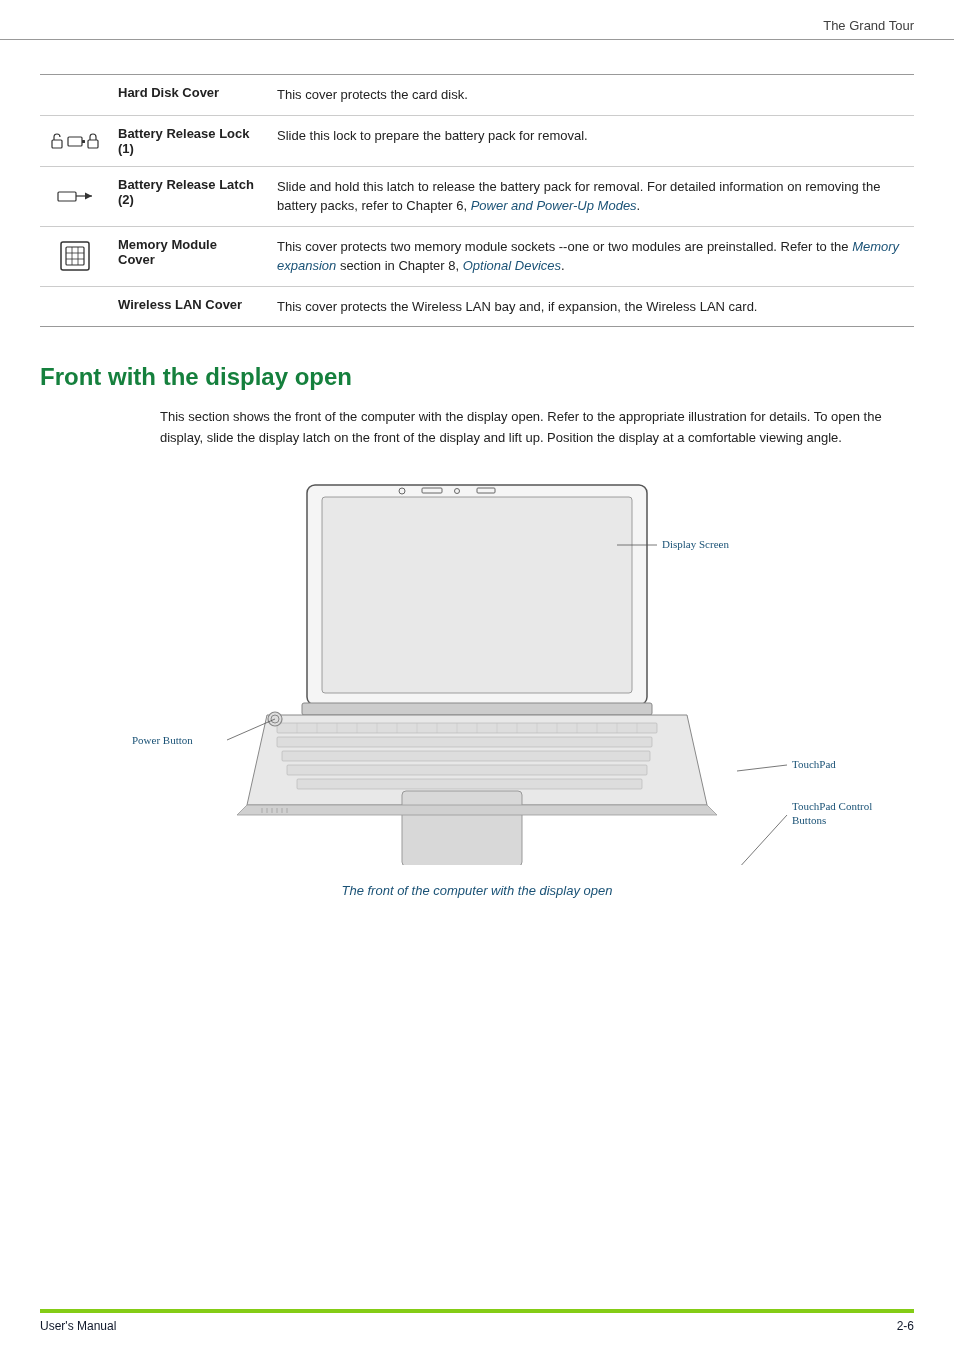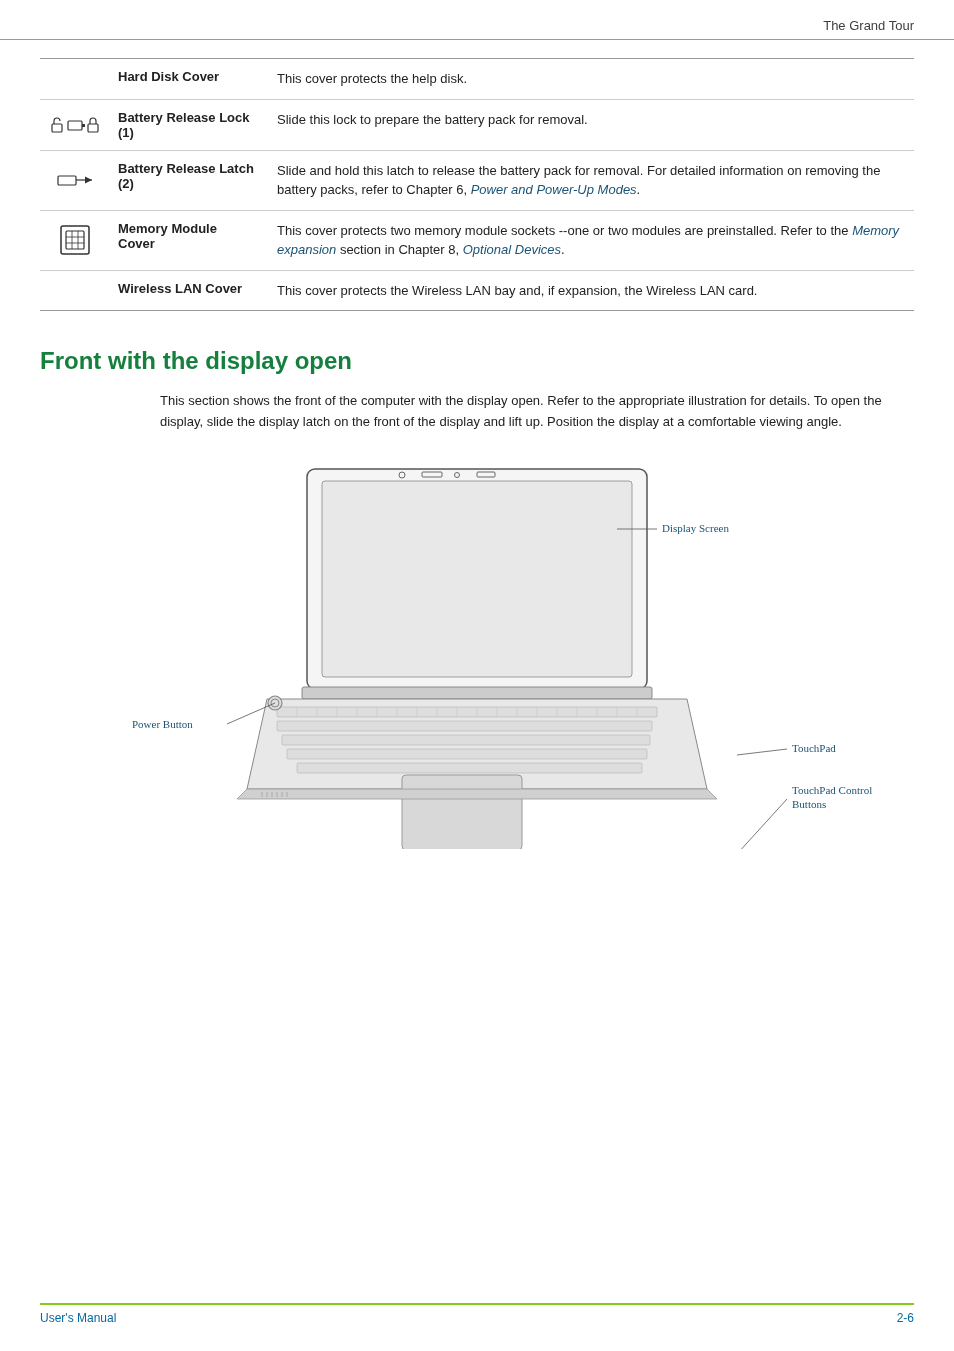--- a/index.html
+++ b/index.html
@@ -28,21 +28,21 @@
 
     
     .content {
       padding: 0 40px;
     }
 
     
     .info-table {
       width: 100%;
       border-collapse: collapse;
-      margin-top: 18px;
+      margin-top: 34px;
     }
     .info-table tr {
       border-bottom: 1px solid #ccc;
     }
     .info-table tr:first-child {
       border-top: 1.5px solid #999;
     }
     .info-table tr:last-child {
       border-bottom: 1.5px solid #999;
     }
@@ -124,47 +124,47 @@
       font-style: italic;
       color: #1a5276;
       font-size: 13px;
       margin-top: 8px;
       margin-bottom: 20px;
     }
 
     
     .page-footer {
       position: absolute;
-      bottom: 26px;
+      bottom: 18px;
       left: 40px;
       right: 40px;
       display: flex;
       justify-content: space-between;
-      border-top: 2px solid #84cc16;
+      border-top: 4px solid #84cc16;
       padding-top: 6px;
       font-size: 12px;
-      color: #0369a1;
+      color: #0f172a;
     }
   </style>
 </head>
 <body>
 
 <div class="page-header">
   <span class="page-header-title">The Grand Tour</span>
 </div>
 
 <div class="content">
 
   <table class="info-table">
 
     <tbody>
         <tr>
       <td class="icon-col"></td>
       <td class="label-col">Hard Disk Cover</td>
-      <td class="desc-col">This cover protects the help disk.</td>
+      <td class="desc-col">This cover protects the card disk.</td>
     </tr>
 
     <tr>
       <td class="icon-col">
         <div class="icon-battery-lock">
 
           <svg width="48" height="20" viewBox="0 0 48 20">
 
             <g transform="translate(0,2)">
               <rect x="1" y="7" width="10" height="8" rx="1" fill="none" stroke="#333" stroke-width="1.2"></rect>
@@ -320,19 +320,20 @@
 
       <line x1="690" y1="316" x2="740" y2="310" stroke="#555" stroke-width="0.8"></line>
       <text x="745" y="313" font-size="11" fill="#1a5276">TouchPad</text>
 
       <line x1="690" y1="415" x2="740" y2="360" stroke="#555" stroke-width="0.8"></line>
       <text x="745" y="355" font-size="11" fill="#1a5276">TouchPad Control</text>
       <text x="745" y="369" font-size="11" fill="#1a5276">Buttons</text>
     </svg>
   </div>
 
+  <div class="figure-caption">The front of the computer with the display open</div>
 
 </div>
 
 <div class="page-footer">
   <span>User's Manual</span>
   <span>2-6</span>
 </div>
 
 </body></html>

